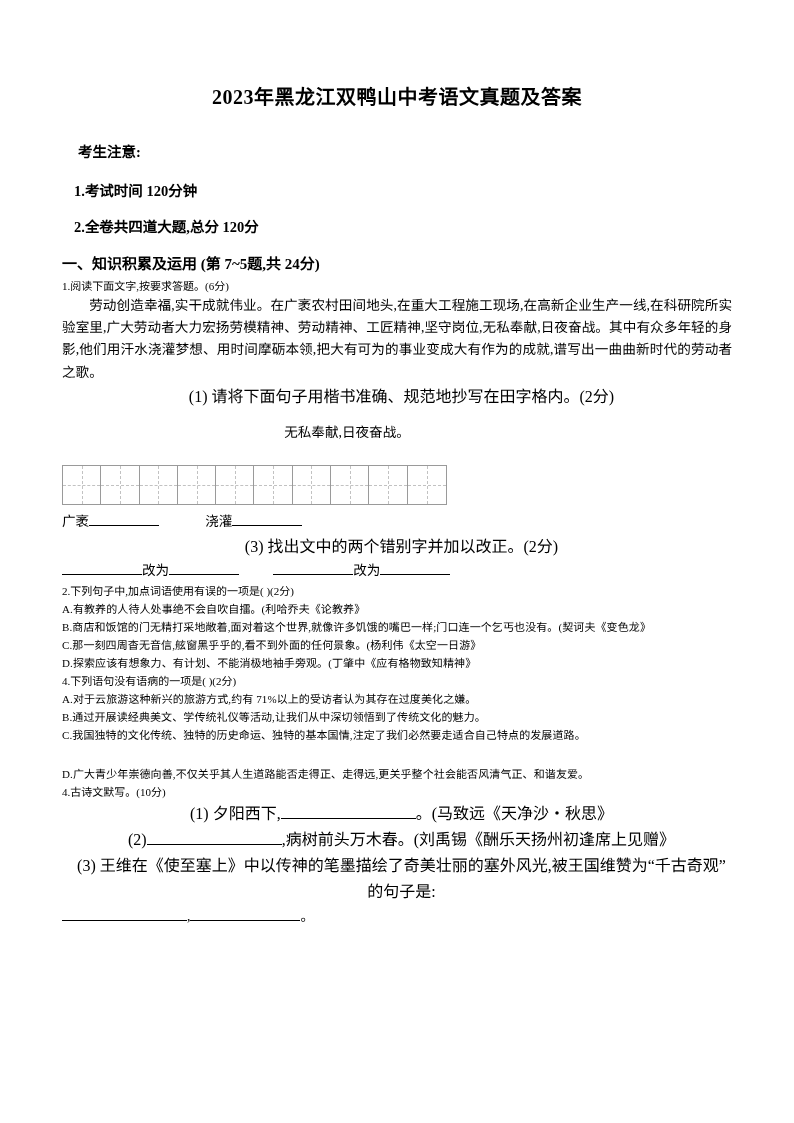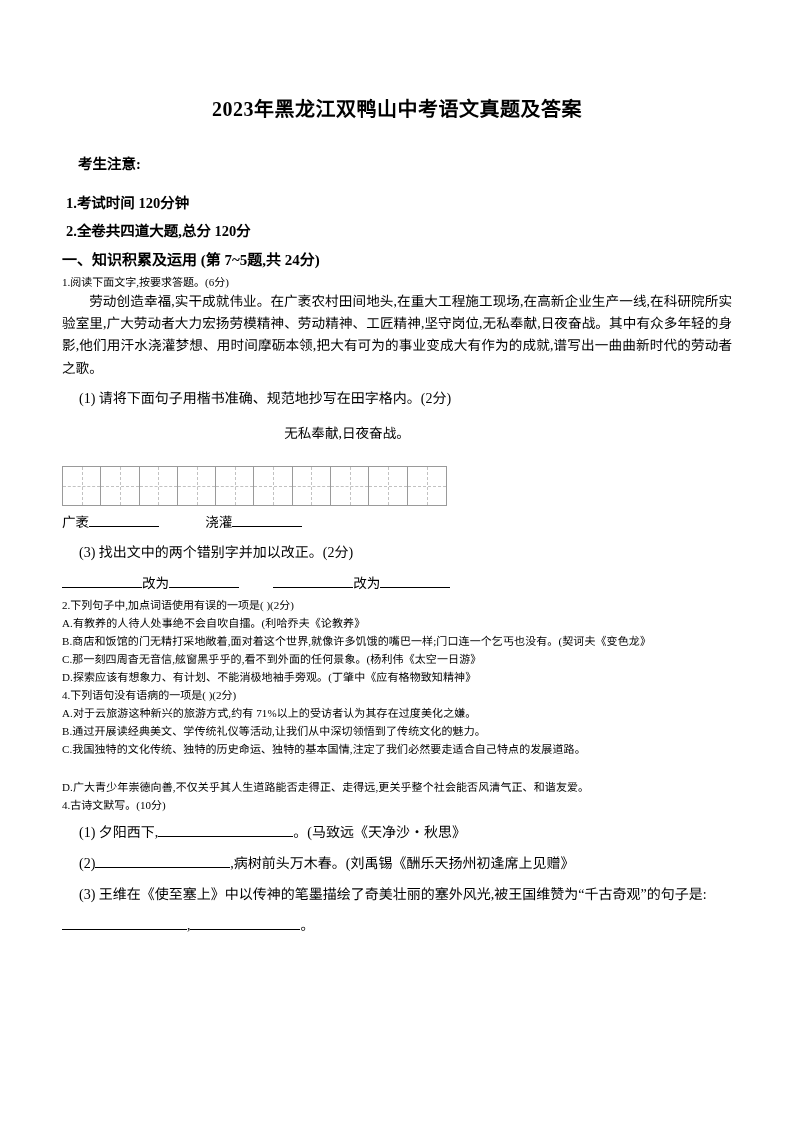--- a/index.html
+++ b/index.html
@@ -12,21 +12,21 @@
     height: 1123px;
     font-family: "Liberation Serif", "DejaVu Serif", serif;
     color: #000000;
     overflow: hidden;
   }
   .page {
     position: relative;
     width: 794px;
     height: 844px;
     box-sizing: border-box;
-    padding: 12px 62px;
+    padding: 0 62px;
   }
   .doc-title {
     text-align: center;
     font-size: 20px;
     font-weight: bold;
     letter-spacing: 0.5px;
     margin: 0;
     padding-top: 82px;
     padding-bottom: 10px;
     line-height: 1.5;
@@ -35,21 +35,21 @@
     font-size: 14.5px;
     font-weight: bold;
     line-height: 1.62;
     margin: 16px;
     padding-top: 3px;
   }
   .notice-line {
     font-size: 14.5px;
     font-weight: bold;
     line-height: 1.62;
-    margin: 4px;
+    margin: 12px;
   }
   .section-head {
     font-size: 15px;
     font-weight: bold;
     line-height: 1.62;
     margin: 0;
     padding-top: 1px;
   }
   .q-line {
     font-size: 11px;
@@ -63,24 +63,25 @@
   }
   .passage {
     font-size: 13.6px;
     line-height: 1.64;
     margin: 0;
     text-indent: 2em;
     text-align: justify;
     text-justify: inter-ideograph;
   }
   .sub-q {
-    font-size: 14px;
-    line-height: 1.64;
-    margin: 8px;
+    font-size: 16px;
+    line-height: 1.64;
+    margin: 0;
     padding-left: 9px;
+    text-align: center;
   }
   .centered-sentence {
     font-size: 13.6px;
     line-height: 1.64;
     margin: 12px;
     text-align: center;
     padding-right: 100px;
   }
   .blank-row {
     font-size: 13.6px;

